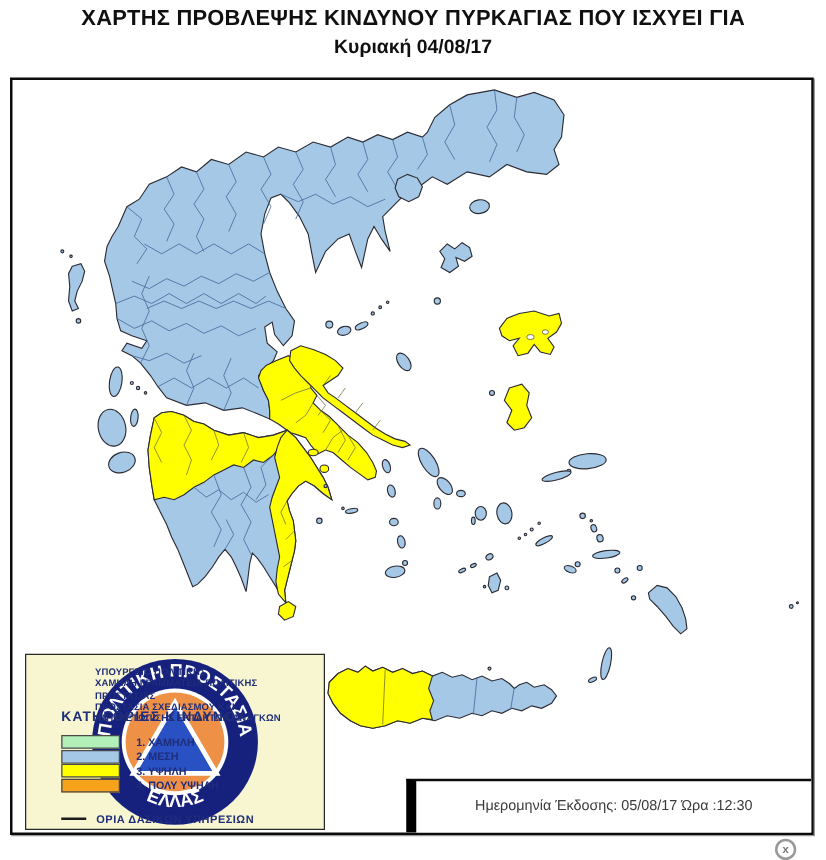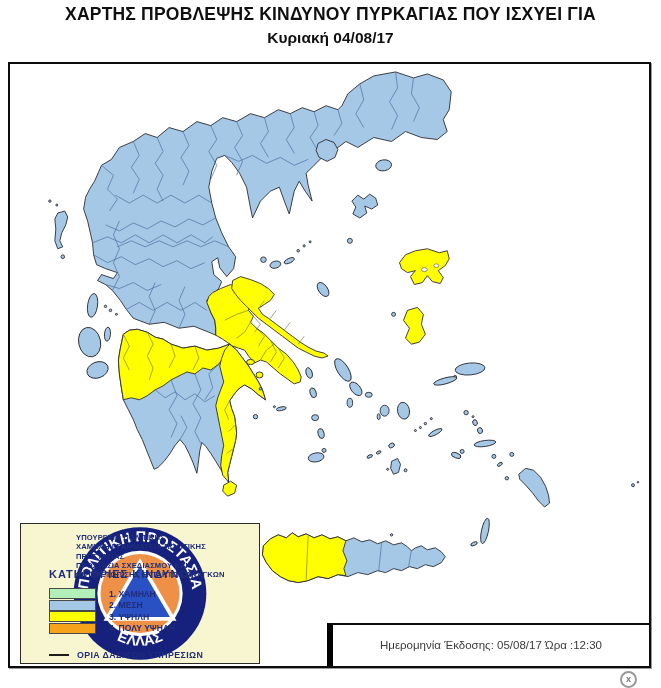--- a/index.html
+++ b/index.html
@@ -17,21 +17,21 @@
   .logo{position:absolute;left:6px;top:6px;width:44px;height:44px;}
   .agency{position:absolute;left:55px;top:9px;width:180px;font-size:7.6px;font-weight:bold;line-height:1.22;letter-spacing:.1px;}
   .legend-heading{position:absolute;left:28px;top:44px;font-size:11px;font-weight:bold;letter-spacing:1px;}
   .legend-rows{position:absolute;left:28px;top:64px;}
   .legend-row{display:flex;align-items:center;height:11.5px;}
   .swatch{width:45px;height:9px;border:1px solid #4a4a4a;flex:none;}
   .legend-label{margin-left:13px;font-size:8.6px;font-weight:bold;white-space:nowrap;}
   .boundary-row{position:absolute;left:28px;top:126px;display:flex;align-items:center;}
   .dash{width:20px;height:2px;background:#1c1c1c;margin-right:8px;}
   .boundary-label{font-size:8.8px;font-weight:bold;letter-spacing:.4px;}
-  .info-box{position:absolute;right:0;bottom:0;width:316px;height:41px;background:#fff;border-top:2px solid #0c0c0c;border-left:6px solid #000000;z-index:3;
+  .info-box{position:absolute;right:0;bottom:0;width:316px;height:41px;background:#fff;border-top:2px solid #0c0c0c;border-left:8px solid #000000;z-index:3;
     display:flex;justify-content:center;align-items:center;font-size:11.5px;color:#3a3a3a;line-height:1.45;}
   .close-fab{position:absolute;left:620px;top:671px;width:13px;height:13px;border:2px solid #999;border-radius:50%;color:#777;
     display:flex;align-items:center;justify-content:center;font-size:9px;font-weight:bold;line-height:1;cursor:pointer;z-index:4;}
 </style>
 </head>
 <body>
 
 <div class="title-block">
   <div class="title-line1">ΧΑΡΤΗΣ ΠΡΟΒΛΕΨΗΣ ΚΙΝΔΥΝΟΥ ΠΥΡΚΑΓΙΑΣ ΠΟΥ ΙΣΧΥΕΙ ΓΙΑ</div>
   <div class="title-line2">Κυριακή 04/08/17</div>

